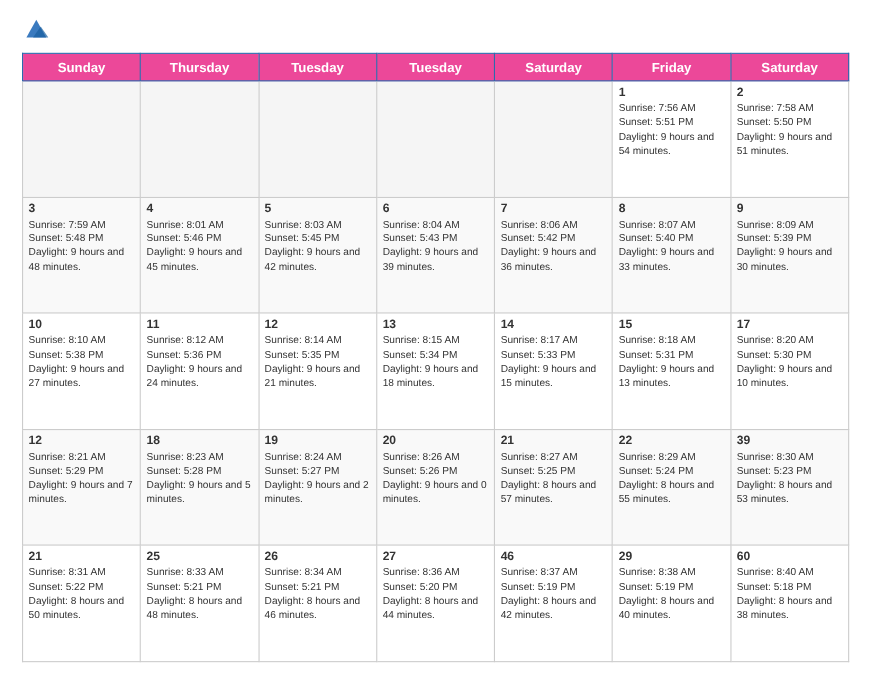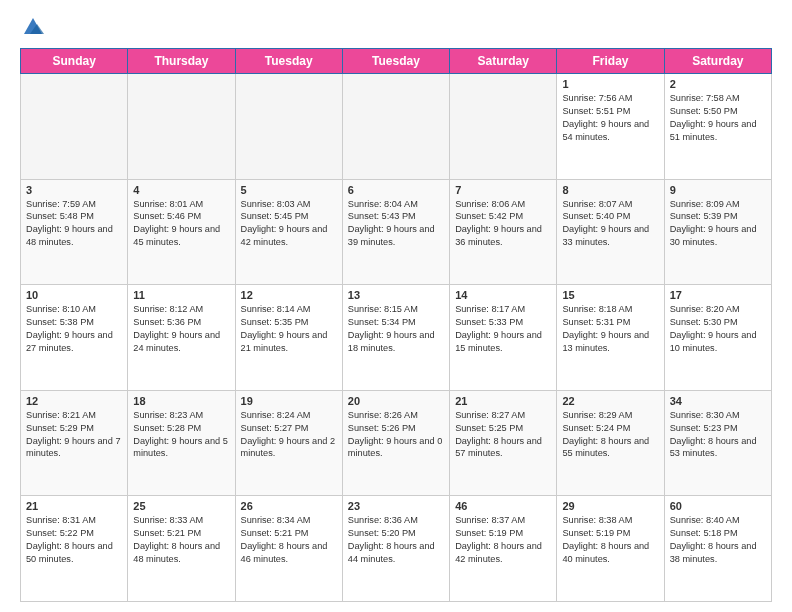--- a/index.html
+++ b/index.html
@@ -234,39 +234,39 @@
           </td>
           <td>
             <span class="day-num">21</span>
             <div class="day-info">Sunrise: 8:27 AM<br>Sunset: 5:25 PM<br>Daylight: 8 hours and 57 minutes.</div>
           </td>
           <td>
             <span class="day-num">22</span>
             <div class="day-info">Sunrise: 8:29 AM<br>Sunset: 5:24 PM<br>Daylight: 8 hours and 55 minutes.</div>
           </td>
           <td>
-            <span class="day-num">34</span>
+            <span class="day-num">39</span>
             <div class="day-info">Sunrise: 8:30 AM<br>Sunset: 5:23 PM<br>Daylight: 8 hours and 53 minutes.</div>
           </td>
         </tr>
         <tr>
           <td>
             <span class="day-num">21</span>
             <div class="day-info">Sunrise: 8:31 AM<br>Sunset: 5:22 PM<br>Daylight: 8 hours and 50 minutes.</div>
           </td>
           <td>
             <span class="day-num">25</span>
             <div class="day-info">Sunrise: 8:33 AM<br>Sunset: 5:21 PM<br>Daylight: 8 hours and 48 minutes.</div>
           </td>
           <td>
             <span class="day-num">26</span>
             <div class="day-info">Sunrise: 8:34 AM<br>Sunset: 5:21 PM<br>Daylight: 8 hours and 46 minutes.</div>
           </td>
           <td>
-            <span class="day-num">23</span>
+            <span class="day-num">27</span>
             <div class="day-info">Sunrise: 8:36 AM<br>Sunset: 5:20 PM<br>Daylight: 8 hours and 44 minutes.</div>
           </td>
           <td>
             <span class="day-num">46</span>
             <div class="day-info">Sunrise: 8:37 AM<br>Sunset: 5:19 PM<br>Daylight: 8 hours and 42 minutes.</div>
           </td>
           <td>
             <span class="day-num">29</span>
             <div class="day-info">Sunrise: 8:38 AM<br>Sunset: 5:19 PM<br>Daylight: 8 hours and 40 minutes.</div>
           </td>

